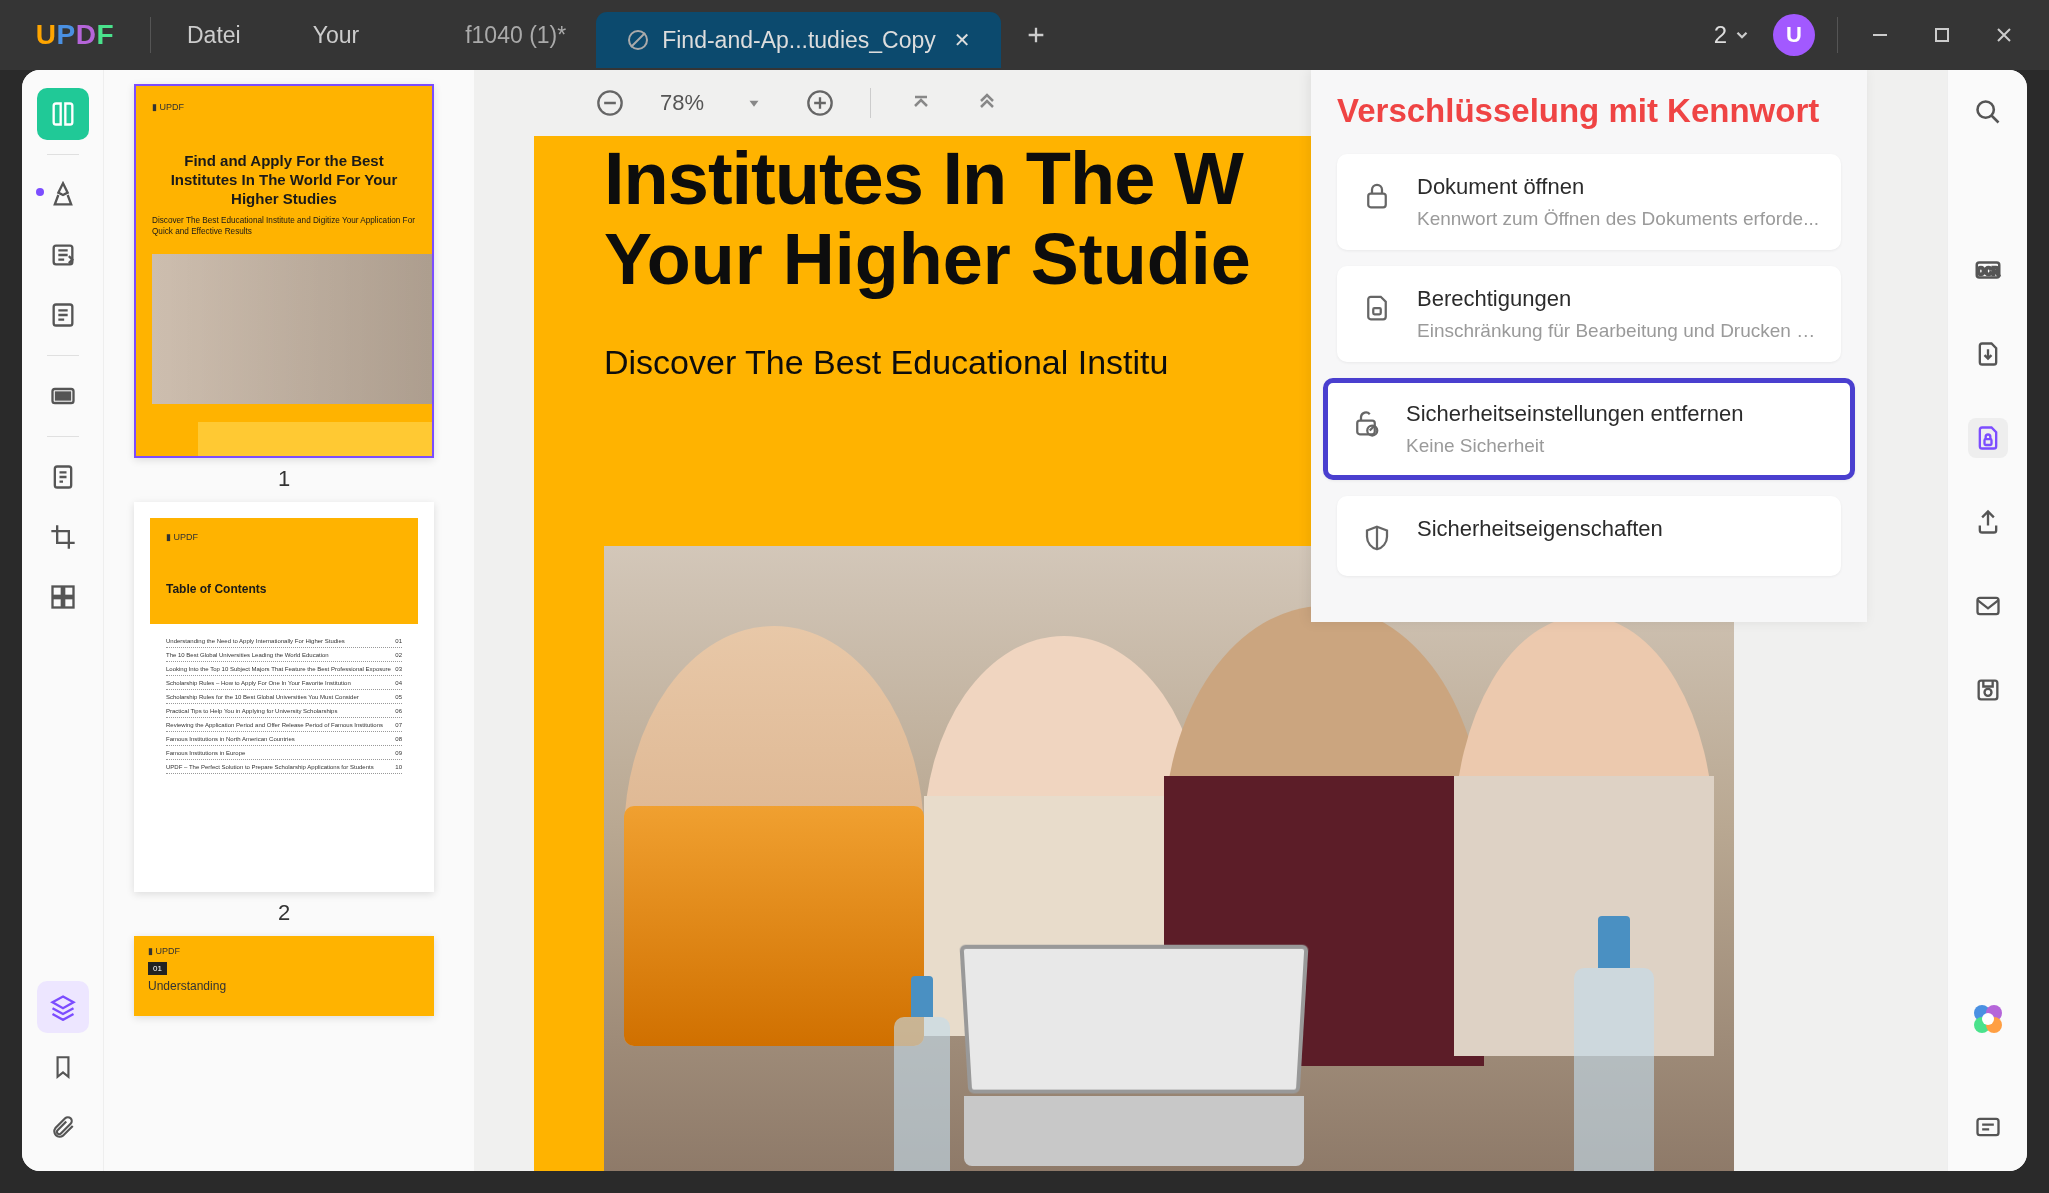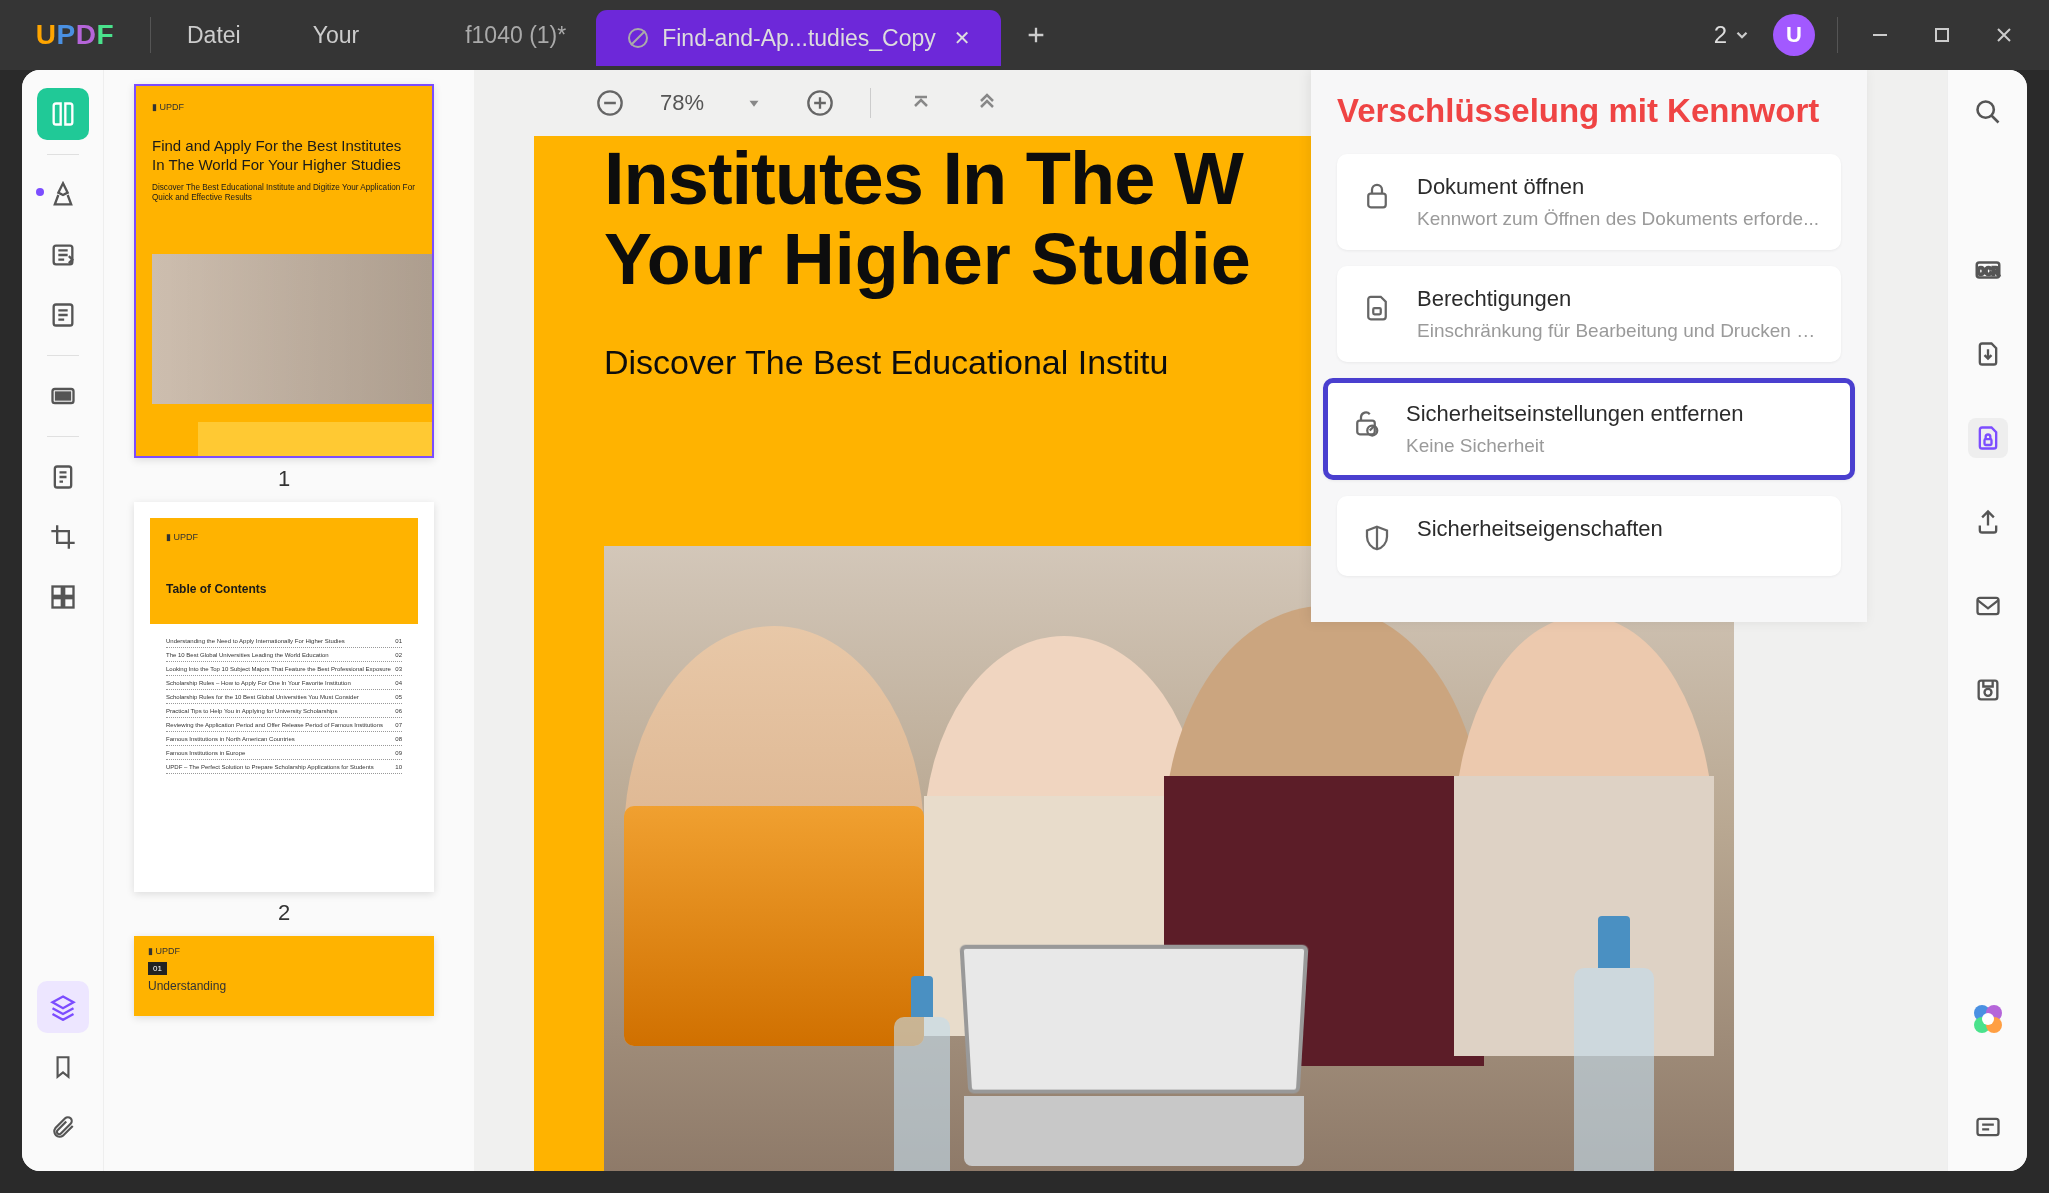--- a/index.html
+++ b/index.html
@@ -8,23 +8,23 @@
 
 .titlebar { height: 70px; background: #353535; display: flex; align-items: center; color: #ddd; font-size: 23px; }
 .logo { width: 150px; display: flex; align-items: center; justify-content: center; height: 100%; }
 .logo-text { font-weight: 800; font-size: 28px; letter-spacing: 0.5px; }
 .logo-u { color: #ffa500; }
 .logo-p { color: #4a90e2; }
 .logo-d { color: #b565d9; }
 .logo-f { color: #4ae28c; }
 .vr { width: 1px; height: 36px; background: #555; }
 .menu-item { padding: 0 36px; cursor: pointer; color: #ccc; }
-.tabs { display: flex; margin-left: 40px; height: 100%; }
+.tabs { display: flex; align-items: center; margin-left: 40px; height: 100%; }
 .tab { display: flex; align-items: center; height: 100%; padding: 0 30px; color: #aaa; position: relative; cursor: pointer; }
-.tab.active { background: #6d28d9; border-radius: 11px 11px 0 0; margin-top: 10px; height: 56px; color: #ddd; }
+.tab.active { background: #0c4a6e; border-radius: 11px 11px 0 0; margin-top: 10px; height: 56px; color: #ddd; }
 .tab .close { margin-left: 18px; font-size: 20px; }
 .tab .icon-disabled { margin-right: 12px; }
 .newtab { padding: 0 24px; display: flex; align-items: center; }
 .spacer { flex: 1; }
 .titlebar-right { display: flex; align-items: center; gap: 22px; padding-right: 25px; }
 .count { color: #ddd; font-size: 24px; display:flex; align-items:center; gap:6px;}
 .avatar { width: 42px; height: 42px; border-radius: 50%; background: #a259ff; display: flex; align-items: center; justify-content: center; color: #fff; font-size: 22px; font-weight: 600; }
 .winbtn { width: 40px; height: 40px; display: flex; align-items: center; justify-content: center; color: #ccc; cursor: pointer; }
 
 
@@ -40,21 +40,21 @@
 .dot { width: 8px; height: 8px; border-radius: 50%; background: #7c4dff; position: absolute; left: 14px; top: 118px; }
 
 
 .thumbs { width: 370px; background: #fafafa; padding: 14px 40px 14px 30px; overflow-y: auto; }
 .thumb { margin-bottom: 10px; }
 .thumb-page { background: #fff; box-shadow: 0 2px 8px rgba(0,0,0,0.12); position: relative; overflow: hidden; }
 .thumb-1 .thumb-page { border: 2px solid #7c4dff; }
 .thumb-num { text-align: center; font-size: 22px; color: #333; margin-top: 8px; }
 .th-cover { background: #ffb300; height: 370px; padding: 16px; color: #1a1a1a; font-size: 11px; position: relative; }
 .th-brand { font-size: 9px; color: #333; }
-.th-title { font-weight: 400; font-size: 15px; line-height: 1.25; margin-top: 25px; }
+.th-title { font-weight: 700; font-size: 15px; line-height: 1.25; margin-top: 40px; text-align: center; }
 .th-sub { font-size: 8.2px; margin-top: 8px; line-height: 1.3; }
 .th-photo { position: absolute; left: 16px; right: 0; bottom: 52px; height: 150px; background: linear-gradient(90deg,#d8c8b8,#cbb9a7); }
 .th-photo::after { content:""; position:absolute; inset:0; background: linear-gradient( to right, rgba(0,0,0,.05), rgba(0,0,0,.15)); }
 .th-footer { position: absolute; left: 62px; bottom: 0; right: 0; height: 34px; background: #ffc933; }
 .th-cover.gap { background: #fff; height: 390px; display:flex; flex-direction:column;}
 .th-toc { background:#ffb300; padding:14px 16px 28px; }
 .th-toc .th-brand { font-size:9px;}
 .th-toc-title { font-weight:800; font-size:12px; margin-top:40px;}
 .th-lines { padding: 10px 16px; font-size: 6px; color:#333;}
 .th-line { display:flex; justify-content:space-between; border-bottom:1px dotted #999; padding:3.5px 0;}

